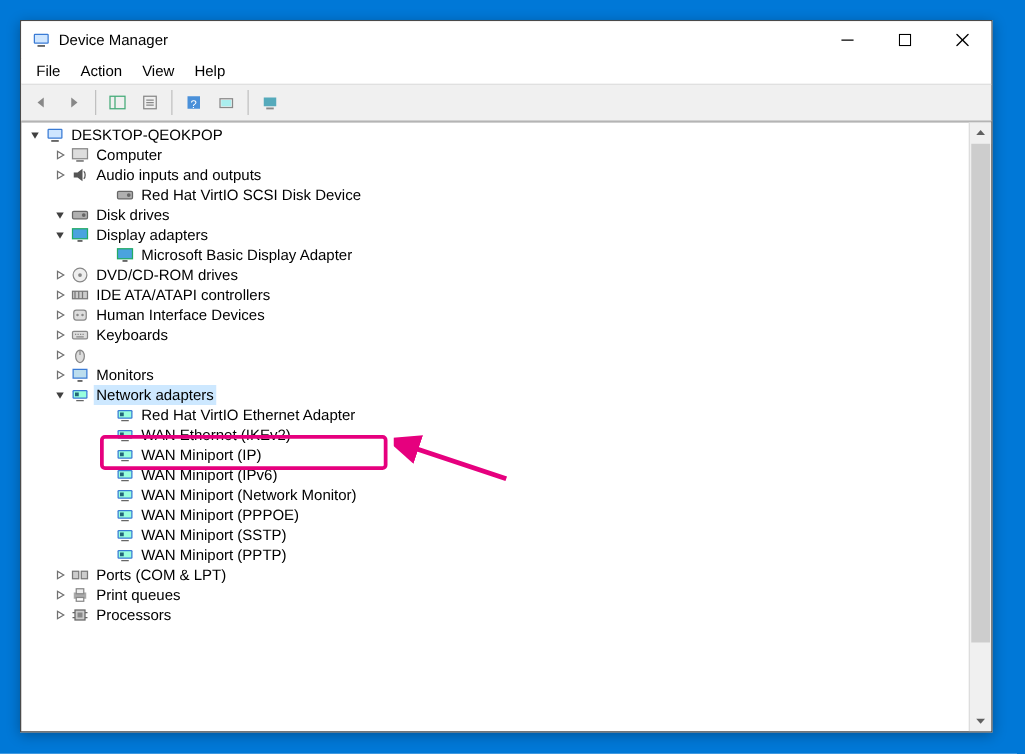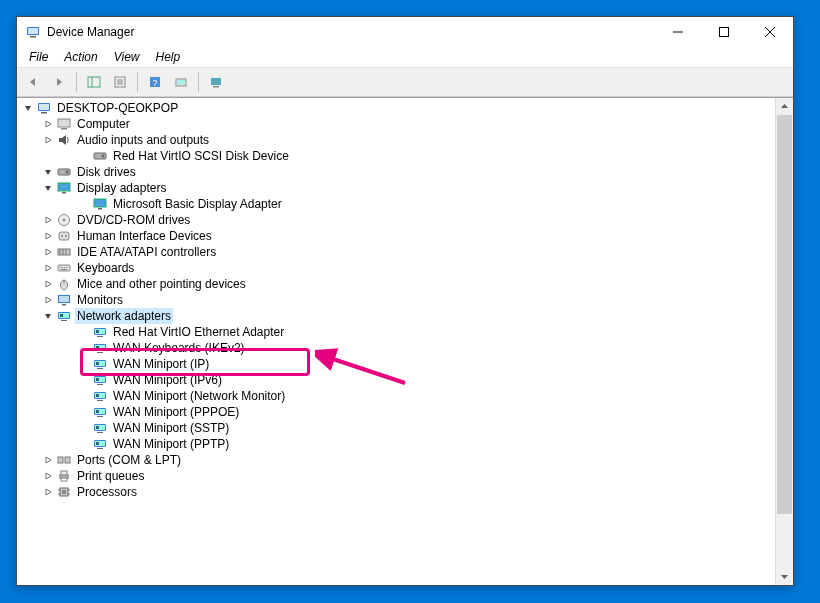--- a/index.html
+++ b/index.html
@@ -55,21 +55,20 @@
     color: #000;
   }
   .tb-btn svg { display:block; }
   .menubar {
     height: 20px;
     display: flex;
     align-items: center;
     padding: 0 4px;
     background: #fff;
     font-size: 12px;
-    font-style: italic;
   }
   .menu-item {
     padding: 2px 8px;
   }
   .toolbar {
     height: 28px;
     background: #f0f0f0;
     border-top: 1px solid #e0e0e0;
     border-bottom: 1px solid #d0d0d0;
     display: flex;
@@ -365,43 +364,43 @@
         </div>
         <div class="row">
           <span class="ind" style="width:24px"></span>
           <span class="expander">
             <svg width="10" height="10">
               <path d="M3 2 L8 5 L3 8 Z" fill="none" stroke="#707070"></path>
             </svg>
           </span>
           <span class="node-icon">
             <svg width="16" height="16" viewBox="0 0 16 16">
-              <rect x="3" y="4" width="10" height="8" rx="2" fill="#ddd" stroke="#888"></rect>
-              <circle cx="6" cy="8" r="1" fill="#888"></circle>
-              <circle cx="10" cy="8" r="1" fill="#888"></circle>
-            </svg>
-          </span>
-          <span class="label">Human Interface Devices</span>
-        </div>
-        <div class="row">
-          <span class="ind" style="width:24px"></span>
-          <span class="expander">
-            <svg width="10" height="10">
-              <path d="M3 2 L8 5 L3 8 Z" fill="none" stroke="#707070"></path>
-            </svg>
-          </span>
-          <span class="node-icon">
-            <svg width="16" height="16" viewBox="0 0 16 16">
               <rect x="2" y="5" width="12" height="6" fill="#ccc" stroke="#777"></rect>
               <line x1="4" y1="5" x2="4" y2="11" stroke="#777"></line>
               <line x1="7" y1="5" x2="7" y2="11" stroke="#777"></line>
               <line x1="10" y1="5" x2="10" y2="11" stroke="#777"></line>
             </svg>
           </span>
           <span class="label">IDE ATA/ATAPI controllers</span>
+        </div>
+        <div class="row">
+          <span class="ind" style="width:24px"></span>
+          <span class="expander">
+            <svg width="10" height="10">
+              <path d="M3 2 L8 5 L3 8 Z" fill="none" stroke="#707070"></path>
+            </svg>
+          </span>
+          <span class="node-icon">
+            <svg width="16" height="16" viewBox="0 0 16 16">
+              <rect x="3" y="4" width="10" height="8" rx="2" fill="#ddd" stroke="#888"></rect>
+              <circle cx="6" cy="8" r="1" fill="#888"></circle>
+              <circle cx="10" cy="8" r="1" fill="#888"></circle>
+            </svg>
+          </span>
+          <span class="label">Human Interface Devices</span>
         </div>
         <div class="row">
           <span class="ind" style="width:24px"></span>
           <span class="expander">
             <svg width="10" height="10">
               <path d="M3 2 L8 5 L3 8 Z" fill="none" stroke="#707070"></path>
             </svg>
           </span>
           <span class="node-icon">
             <svg width="16" height="16" viewBox="0 0 16 16">
@@ -421,21 +420,20 @@
             <svg width="10" height="10">
               <path d="M3 2 L8 5 L3 8 Z" fill="none" stroke="#707070"></path>
             </svg>
           </span>
           <span class="node-icon">
             <svg width="16" height="16" viewBox="0 0 16 16">
               <ellipse cx="8" cy="9" rx="3.5" ry="5" fill="#ddd" stroke="#888"></ellipse>
               <line x1="8" y1="4" x2="8" y2="8" stroke="#888"></line>
             </svg>
           </span>
-          <span class="label">Mice and other pointing devices</span>
         </div>
         <div class="row">
           <span class="ind" style="width:24px"></span>
           <span class="expander">
             <svg width="10" height="10">
               <path d="M3 2 L8 5 L3 8 Z" fill="none" stroke="#707070"></path>
             </svg>
           </span>
           <span class="node-icon">
             <svg width="16" height="16" viewBox="0 0 16 16">
@@ -480,21 +478,21 @@
           <span class="ind" style="width:60px"></span>
           <span class="expander"></span>
           <span class="node-icon">
             <svg width="16" height="16" viewBox="0 0 16 16">
               <rect x="2" y="4" width="12" height="7" rx="1" fill="#3a7bd5"></rect>
               <rect x="3" y="5" width="10" height="5" fill="#9fd"></rect>
               <rect x="5" y="12" width="6" height="1" fill="#666"></rect>
               <rect x="4" y="6" width="3" height="3" fill="#267"></rect>
             </svg>
           </span>
-          <span class="label">WAN Keyboards (IKEv2)</span>
+          <span class="label">WAN Ethernet (IKEv2)</span>
         </div>
         <div class="row">
           <span class="ind" style="width:60px"></span>
           <span class="expander"></span>
           <span class="node-icon">
             <svg width="16" height="16" viewBox="0 0 16 16">
               <rect x="2" y="4" width="12" height="7" rx="1" fill="#3a7bd5"></rect>
               <rect x="3" y="5" width="10" height="5" fill="#9fd"></rect>
               <rect x="5" y="12" width="6" height="1" fill="#666"></rect>
               <rect x="4" y="6" width="3" height="3" fill="#267"></rect>

